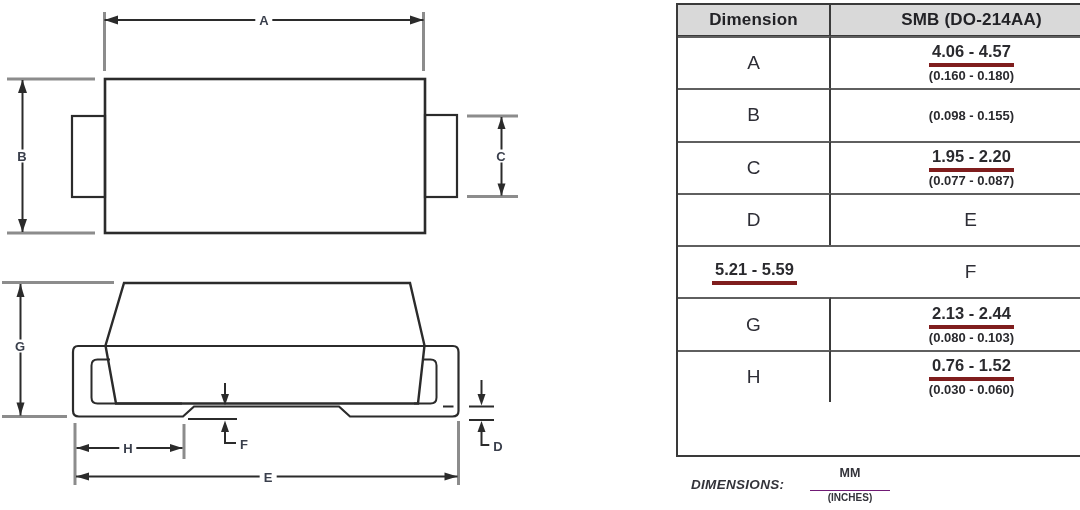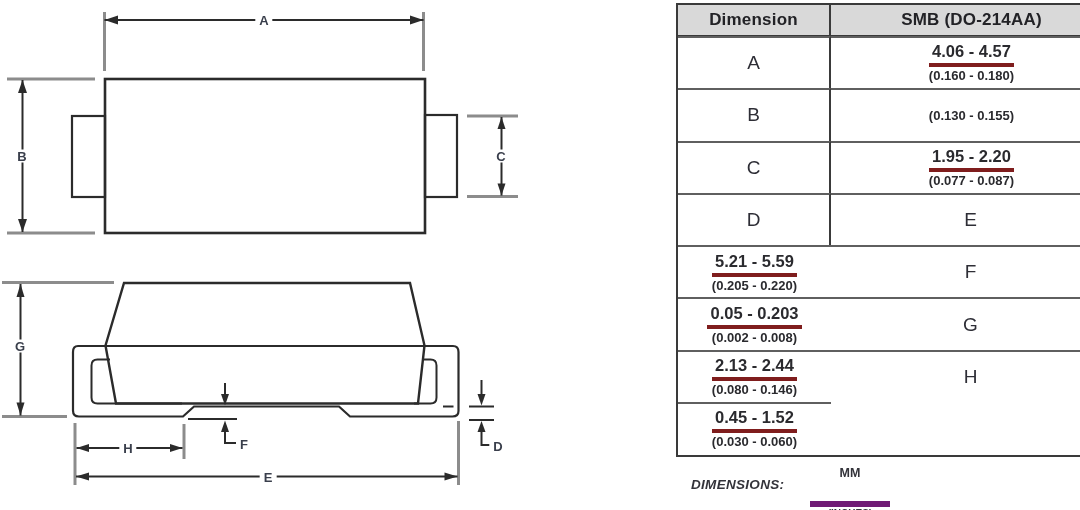--- a/index.html
+++ b/index.html
@@ -46,21 +46,21 @@
   }
 
   
   .units-label {
     position:absolute; left:691px; top:477px; font-size:13.5px; font-weight:600;
     color:#33333a; letter-spacing:0.3px;font-style:italic;
   }
   .units-frac { position:absolute; left:810px; top:466px; width:80px; text-align:center; }
   .units-frac .num {
     display:block; font-size:12.5px; font-weight:600; color:#33333a;
-    border-bottom:6px solid #701a75; padding-bottom:20px; line-height:1.2;
+    border-bottom:1px solid #701a75; padding-bottom:9px; line-height:1.2;
   }
   .units-frac .den {
     display:block; font-size:10px; font-weight:600; color:#33333a;
     padding-top:1px; line-height:1.2;
   }
 </style>
 </head>
 <body>
 
 <svg class="canvas" viewBox="0 0 1080 510" xmlns="http://www.w3.org/2000/svg">
@@ -168,21 +168,21 @@
         <span class="mm">4.06 - 4.57</span>
         <span class="inch">(0.160 - 0.180)</span>
       </span>
     </div>
 
   <div class="tcell c1">
       <span class="dimletter">B</span>
     </div>
   <div class="tcell">
       <span class="frac">
-        <span class="inch">(0.130 - 0.155)</span>
+        <span class="inch">(0.098 - 0.155)</span>
       </span>
     </div>
 
   <div class="tcell c1">
       <span class="dimletter">C</span>
     </div>
   <div class="tcell">
       <span class="frac">
         <span class="mm">1.95 - 2.20</span>
         <span class="inch">(0.077 - 0.087)</span>
@@ -192,50 +192,43 @@
   <div class="tcell c1">
       <span class="dimletter">D</span>
     </div>
 
   <div class="tcell c1">
       <span class="dimletter">E</span>
     </div>
   <div class="tcell">
       <span class="frac">
         <span class="mm">5.21 - 5.59</span>
-        <span class="inch">(0.205 - 0.220)</span>
       </span>
     </div>
 
   <div class="tcell c1">
       <span class="dimletter">F</span>
     </div>
-  <div class="tcell">
-      <span class="frac">
-        <span class="mm">0.05 - 0.203</span>
-        <span class="inch">(0.002 - 0.008)</span>
-      </span>
-    </div>
 
   <div class="tcell c1">
       <span class="dimletter">G</span>
     </div>
   <div class="tcell">
       <span class="frac">
         <span class="mm">2.13 - 2.44</span>
-        <span class="inch">(0.080 - 0.146)</span>
+        <span class="inch">(0.080 - 0.103)</span>
       </span>
     </div>
 
   <div class="tcell c1">
       <span class="dimletter">H</span>
     </div>
   <div class="tcell">
       <span class="frac">
-        <span class="mm">0.45 - 1.52</span>
+        <span class="mm">0.76 - 1.52</span>
         <span class="inch">(0.030 - 0.060)</span>
       </span>
     </div>
 </div>
 
 <span class="units-label">DIMENSIONS:</span>
 <span class="units-frac">
   <span class="num">MM</span>
   <span class="den">(INCHES)</span>
 </span>

